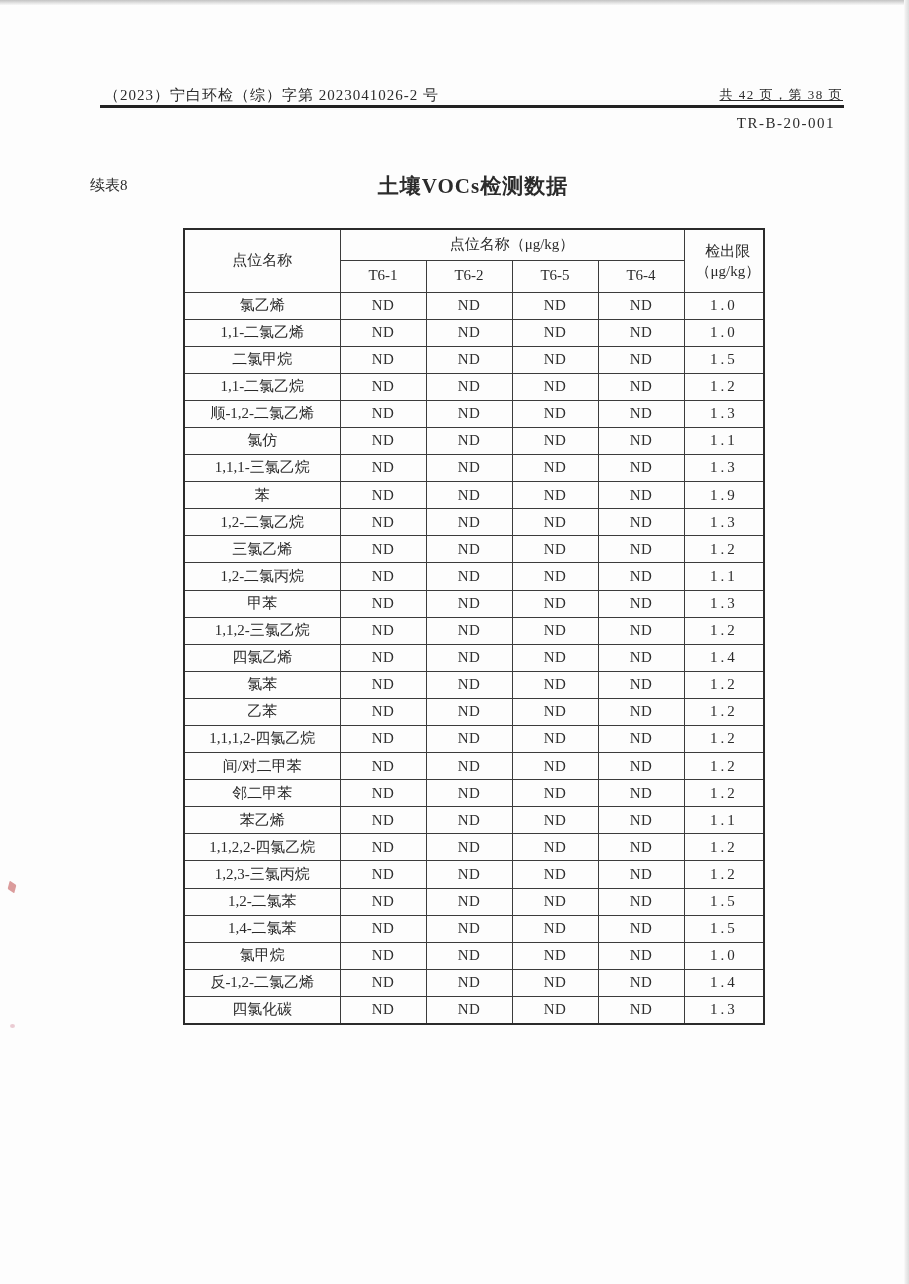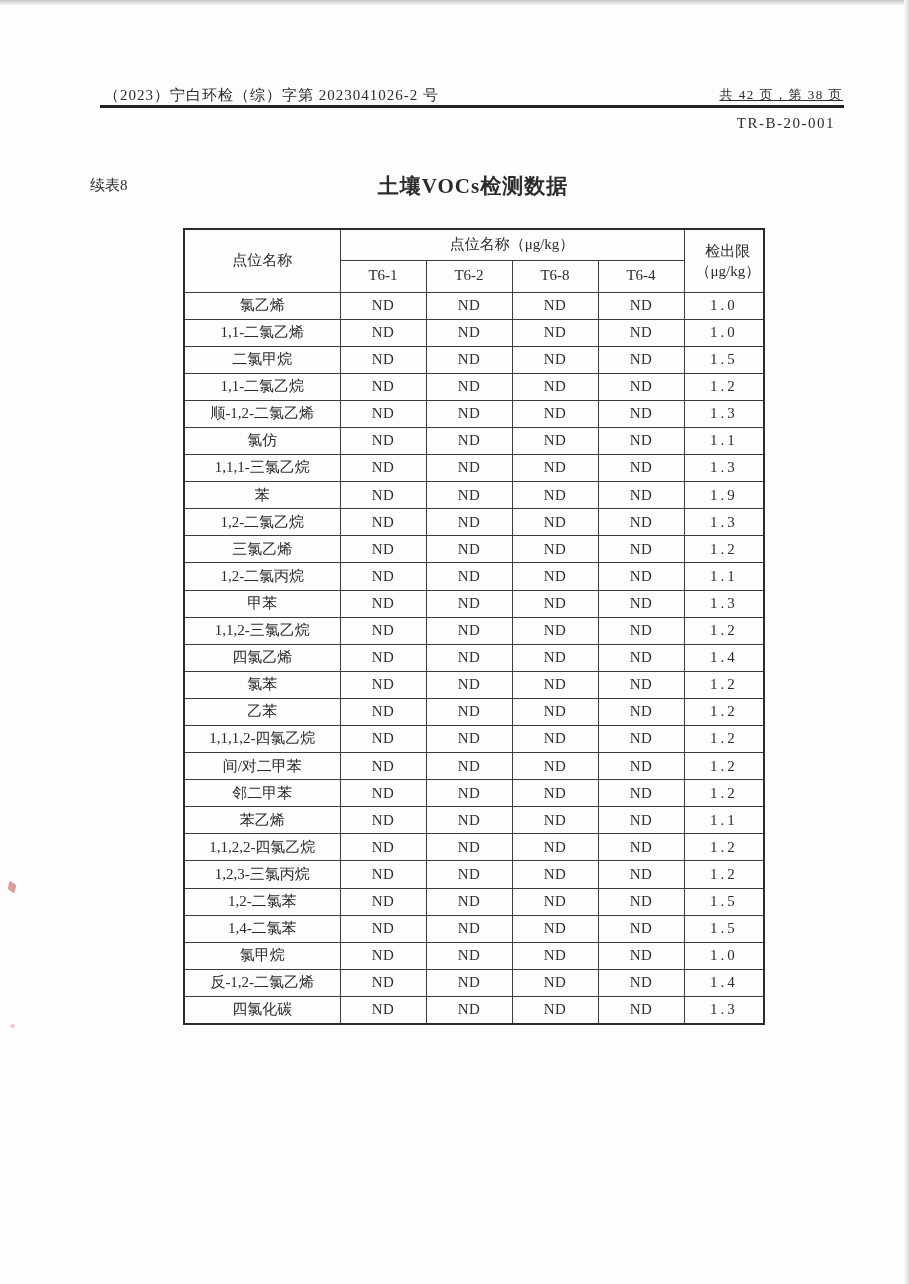--- a/index.html
+++ b/index.html
@@ -107,21 +107,21 @@
       <th rowspan="2">点位名称</th>
       <th colspan="4">点位名称（μg/kg）</th>
       <th rowspan="2" class="limit-head">
         <div>检出限</div>
         <div>（μg/kg）</div>
       </th>
     </tr>
     <tr class="points-row" id="points-row">
         <th>T6-1</th>
         <th>T6-2</th>
-        <th>T6-8</th>
+        <th>T6-5</th>
         <th>T6-4</th>
       </tr>
   </thead>
   <tbody id="table-body">
       <tr>
         <td class="name-cell">氯乙烯</td>
         <td class="nd-cell">ND</td>
         <td class="nd-cell">ND</td>
         <td class="nd-cell">ND</td>
         <td class="nd-cell">ND</td>

